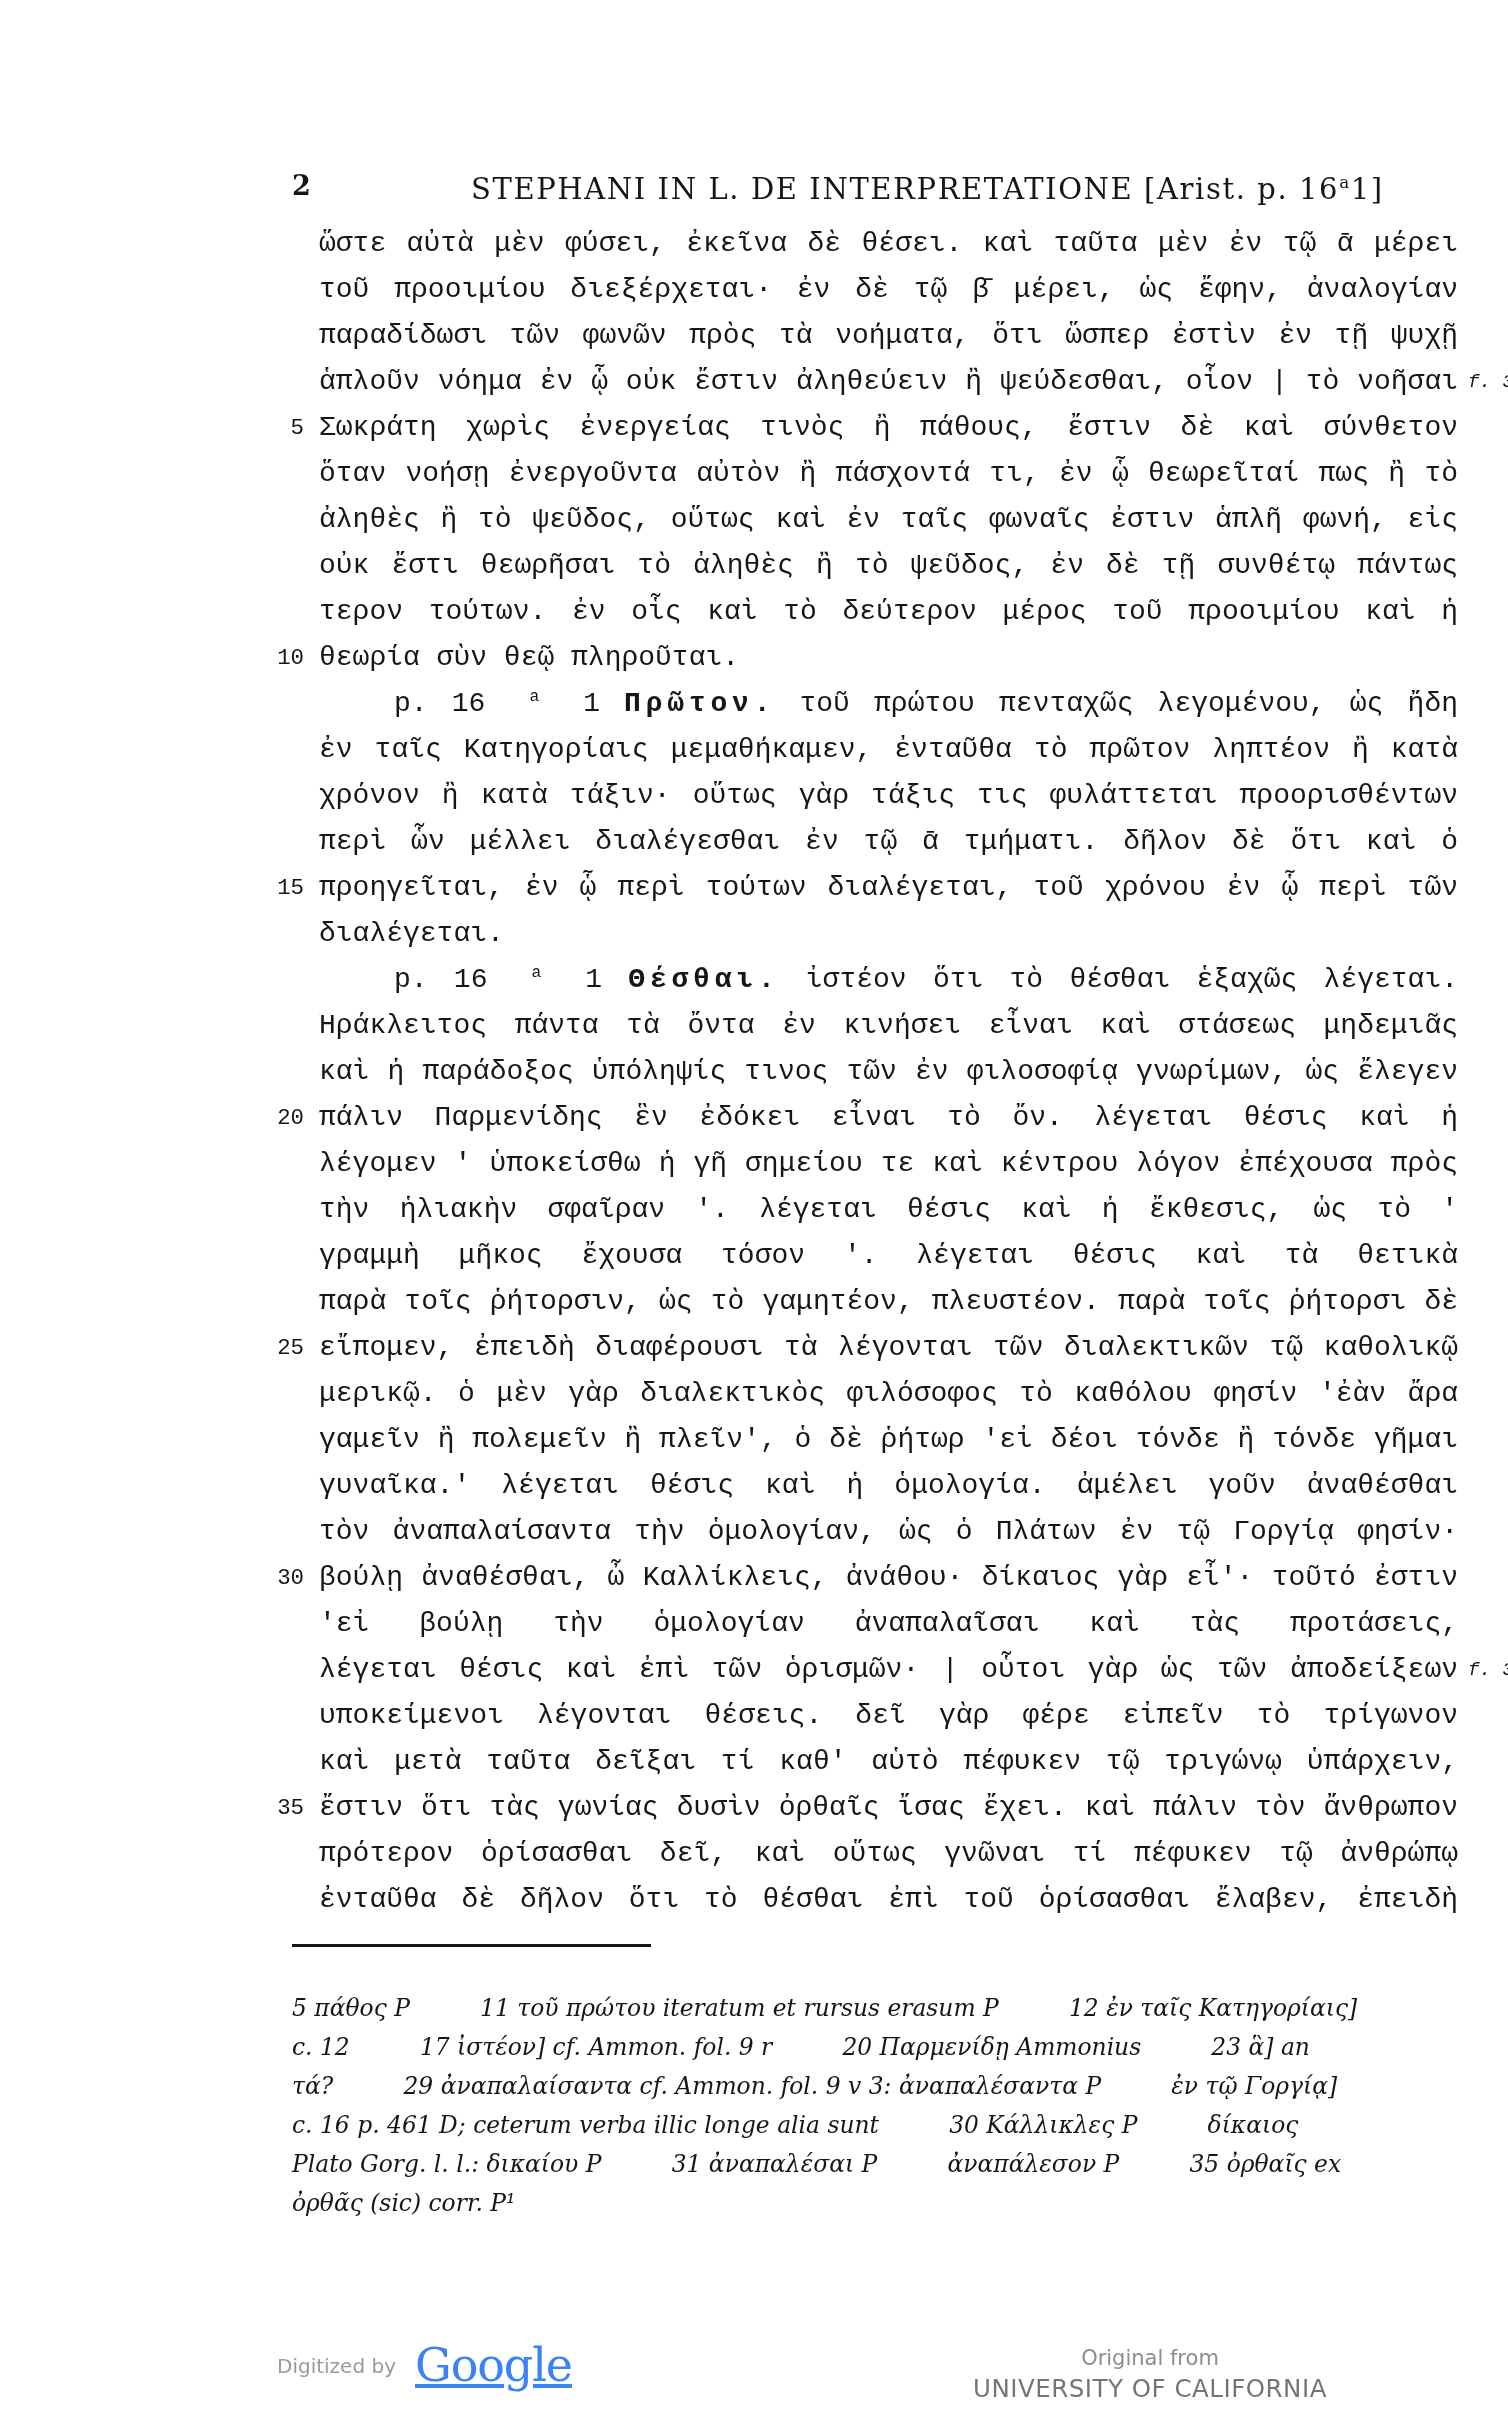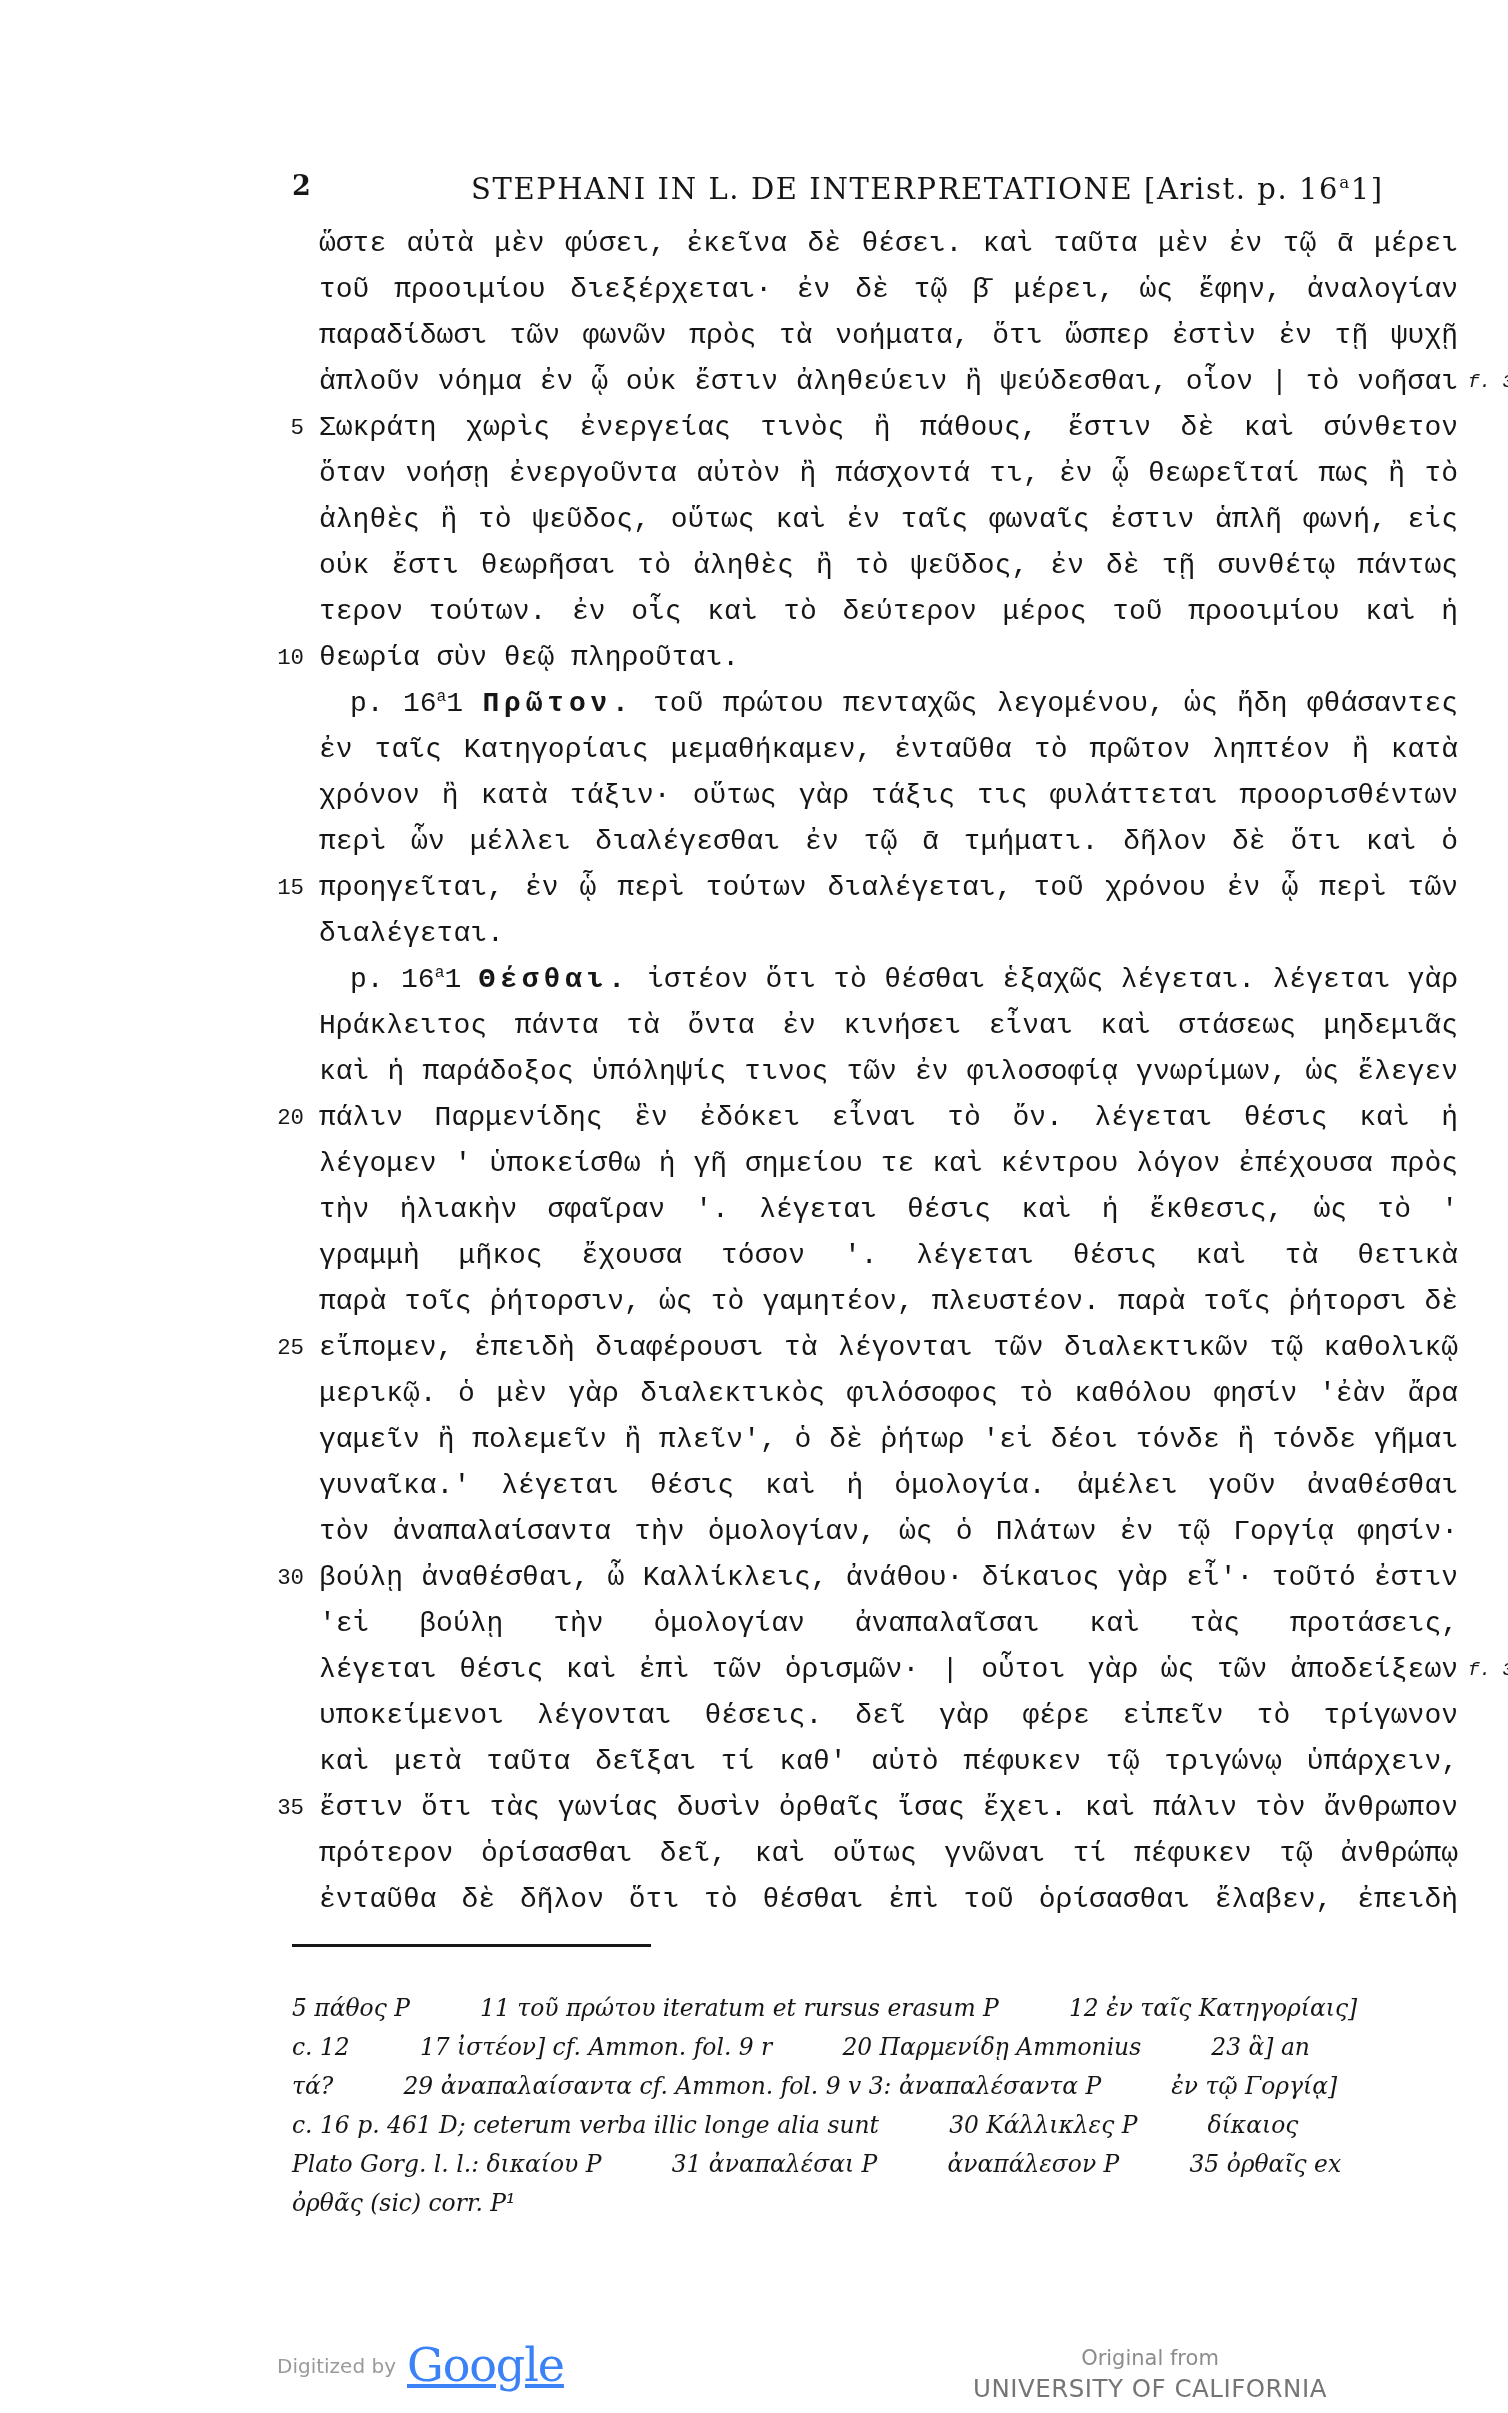--- a/index.html
+++ b/index.html
@@ -34,28 +34,28 @@
   .indent .ltext { text-indent: 31px; }
   .lnum {
     position: absolute; left: -63px; top: 0; width: 48px;
     text-align: right; font-size: 22.4px; line-height: 46px;
   }
   .folio {
     position: absolute; left: 1149px; top: 0;
     font-size: 19px; font-style: italic; line-height: 46px; white-space: nowrap;
   }
   .lemma { font-weight: bold; letter-spacing: 4.8px; }
-  .ref { letter-spacing: 0; }
+  .ref { letter-spacing: 0; margin-left: 44px; }
   .sup { vertical-align: super; font-size: 58%; line-height: 0; }
   
   .app-rule { position: absolute; left: 292px; top: 1944px; width: 359px; height: 3.2px; background: #161616; }
   .apparatus { position: absolute; left: 292px; top: 1989px; width: 1171px; font-style: italic; }
   .app-line { font-size: 23.4px; line-height: 39px; white-space: pre-wrap; }
   
-  .footer-left { position: absolute; left: 277px; top: 2342px; display: flex; align-items: flex-end; gap: 11px; }
+  .footer-left { position: absolute; left: 277px; top: 2342px; display: flex; align-items: flex-end; gap: 19px; }
   .digitized { font-family: "DejaVu Sans", sans-serif; font-size: 20px; color: #9a9a9a; padding-bottom: 9.6px; }
   .google { font-size: 46px; color: #3b82f6; letter-spacing: -1.1px; line-height: 1.0; text-decoration: underline; }
   .footer-right { position: absolute; left: 937px; top: 2346px; width: 426px; text-align: center; font-family: "DejaVu Sans", sans-serif; }
   .orig { font-size: 21px; color: #8c8c8c; margin-bottom: 4.3px; }
   .univ { font-size: 24.5px; color: #757575; letter-spacing: 0.5px; }
 </style>
 </head>
 <body>
 
 <div class="page">

